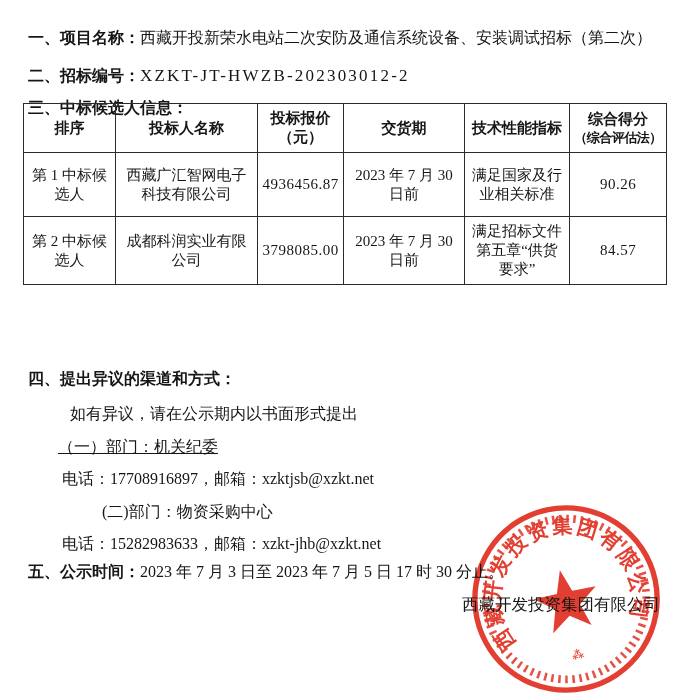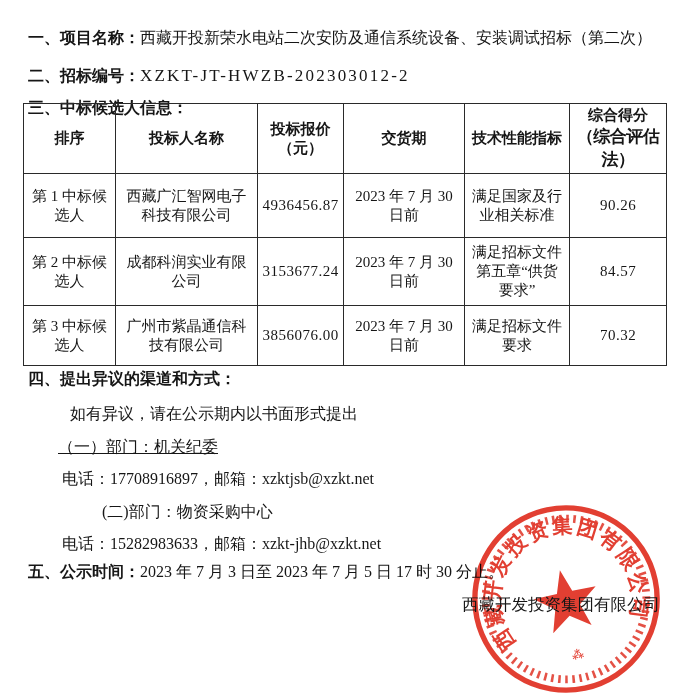--- a/index.html
+++ b/index.html
@@ -31,21 +31,21 @@
     text-align: center; vertical-align: middle;
     font-size: 15px; padding: 2px 4px;
     overflow: hidden;
   }
   .tbl th { font-weight: 700; }
   .tbl thead tr { height: 49px; }
   .tbl .r1 { height: 64px; }
   .tbl .r2 { height: 68px; }
   .tbl .r3 { height: 60px; }
   .tbl .sub  { font-weight: 700; font-size: 15px; }
-  .tbl .sub2 { font-weight: 700; font-size: 17px; letter-spacing: -0.5px; }
+  .tbl .sub2 { font-weight: 700; font-size: 13px; letter-spacing: -0.5px; }
   .num { letter-spacing: 0.5px; }
 
   #sec4-heading { left: 28px; top: 353px; font-weight: 700; }
   #sec4-note    { left: 70px; top: 388px; }
   #sec4-dept1   { left: 58px; top: 421px; text-decoration: underline; }
   #sec4-tel1    { left: 62px; top: 453px; }
   #sec4-dept2   { left: 62px; top: 486px; margin-left: 40px; }
   #sec4-tel2    { left: 62px; top: 518px; }
   #line5        { left: 28px; top: 546px; }
 
@@ -110,32 +110,24 @@
         <td>第 1 中标候选人</td>
         <td>西藏广汇智网电子科技有限公司</td>
         <td class="num">4936456.87</td>
         <td>2023 年 7 月 30 日前</td>
         <td>满足国家及行业相关标准</td>
         <td class="num">90.26</td>
       </tr>
       <tr class="r2">
         <td>第 2 中标候选人</td>
         <td>成都科润实业有限公司</td>
-        <td class="num">3153677.24</td>
+        <td class="num">3798085.00</td>
         <td>2023 年 7 月 30 日前</td>
         <td>满足招标文件第五章“供货要求”</td>
         <td class="num">84.57</td>
-      </tr>
-      <tr class="r3">
-        <td>第 3 中标候选人</td>
-        <td>广州市紫晶通信科技有限公司</td>
-        <td class="num">3856076.00</td>
-        <td>2023 年 7 月 30 日前</td>
-        <td>满足招标文件要求</td>
-        <td class="num">70.32</td>
       </tr>
     </tbody>
   </table>
 
   <p class="line" id="sec4-heading">四、提出异议的渠道和方式：</p>
   <p class="line" id="sec4-note">如有异议，请在公示期内以书面形式提出</p>
   <p class="line" id="sec4-dept1">（一）部门：机关纪委</p>
   <p class="line" id="sec4-tel1">电话：17708916897，邮箱：xzktjsb@xzkt.net</p>
   <p class="line" id="sec4-dept2">(二)部门：物资采购中心</p>
   <p class="line" id="sec4-tel2">电话：15282983633，邮箱：xzkt-jhb@xzkt.net</p>

